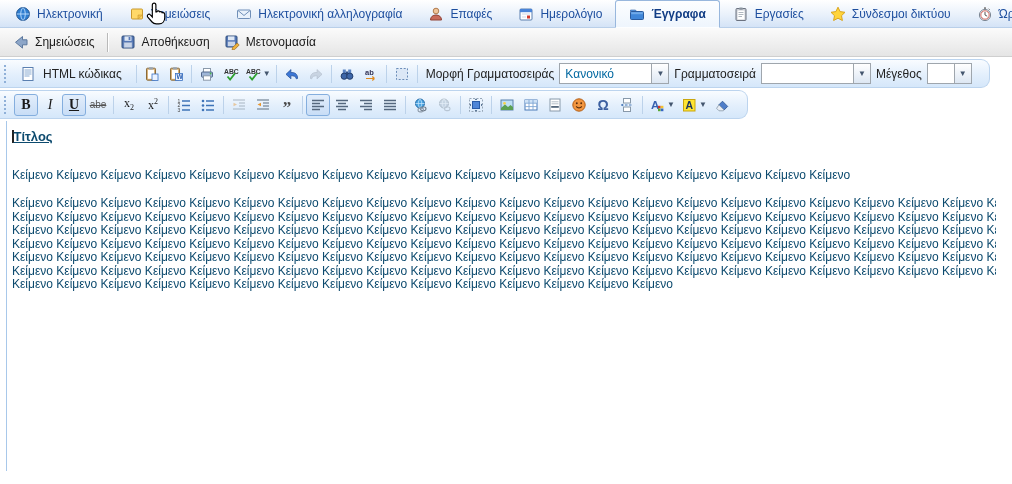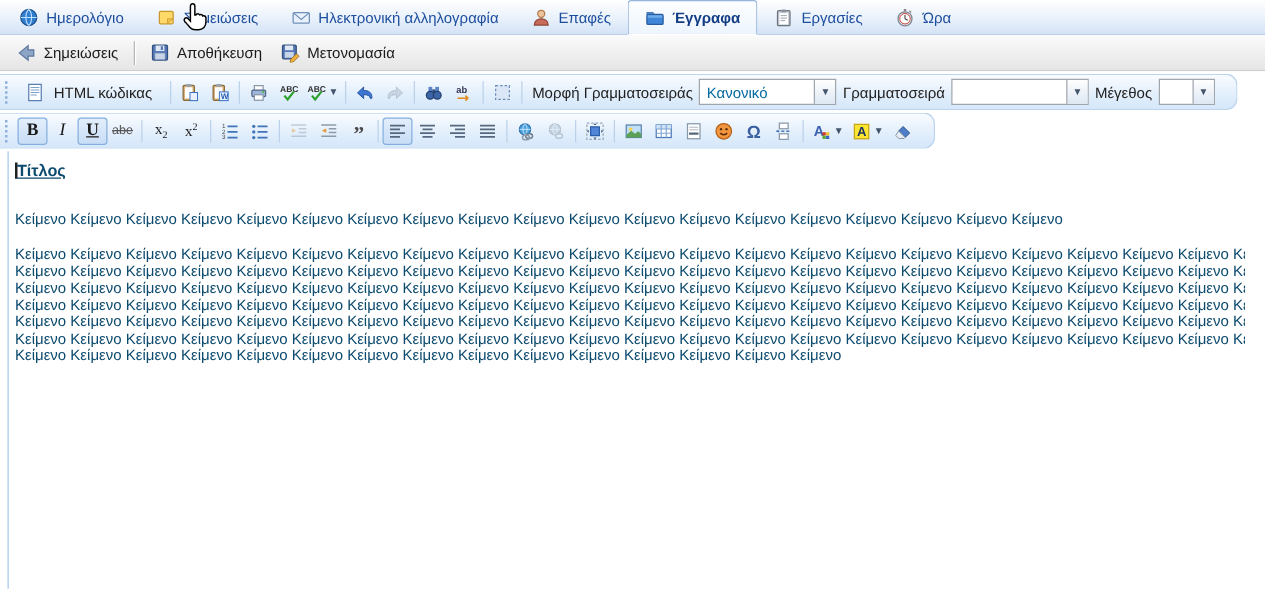--- a/index.html
+++ b/index.html
@@ -69,21 +69,21 @@
 
 <div class="page">
 
   <div class="tabbar">
 
     <div class="tab">
       <svg width="16" height="16" viewBox="0 0 16 16">
           <circle cx="8" cy="8" r="6.4" fill="#2f7ed0" stroke="#1c4f8c"></circle>
           <path d="M1.6 8h12.8M8 1.6c3 2.6 3 10.2 0 12.8M8 1.6c-3 2.6-3 10.2 0 12.8" stroke="#bfe0ff" fill="none" stroke-width=".9"></path>
         </svg>
-      <span>Ημερολόγιο</span>
+      <span>Ηλεκτρονική</span>
     </div>
 
     <div class="tab">
       <svg width="16" height="16" viewBox="0 0 16 16">
           <rect x="2.5" y="3" width="11" height="10" rx="1" fill="#ffd969" stroke="#c9992e"></rect>
           <path d="M13.5 9 9 13V9z" fill="#f3c24a" stroke="#c9992e" stroke-width=".6"></path>
         </svg>
       <span>Σημειώσεις</span>
     </div>
 
@@ -96,40 +96,55 @@
     </div>
 
     <div class="tab">
       <svg width="16" height="16" viewBox="0 0 16 16">
           <circle cx="8" cy="5" r="2.8" fill="#f0c49a" stroke="#b07b4e"></circle>
           <path d="M2.5 14c0-3.2 2.4-5 5.5-5s5.5 1.8 5.5 5z" fill="#c96a5a" stroke="#8f4236"></path>
         </svg>
       <span>Επαφές</span>
     </div>
 
+    <div class="tab">
+      <svg width="16" height="16" viewBox="0 0 16 16">
+          <rect x="2" y="3" width="12" height="11" rx="1" fill="#fff" stroke="#5b7fae"></rect>
+          <rect x="2" y="3" width="12" height="3.2" fill="#4a84d8"></rect>
+          <rect x="9" y="9.5" width="3" height="3" fill="#d23b2e"></rect>
+          <path d="M4 8h8M4 11h4" stroke="#c3cede" stroke-width=".8"></path>
+        </svg>
+      <span>Ημερολόγιο</span>
+    </div>
 
     <div class="tab active">
       <svg width="16" height="16" viewBox="0 0 16 16">
           <path d="M1.5 5.5V4h5l1 1.5z" fill="#5ea0e8" stroke="#2a5b9d" stroke-width=".6"></path>
           <rect x="1.5" y="5.5" width="13" height="8" rx="1" fill="#3f86d8" stroke="#2a5b9d"></rect>
           <rect x="2.2" y="6.2" width="11.6" height="2" fill="#6faae9"></rect>
         </svg>
       <span>Έγγραφα</span>
     </div>
 
     <div class="tab">
       <svg width="16" height="16" viewBox="0 0 16 16">
           <rect x="3" y="2.5" width="10" height="12" rx="1" fill="#c9cdd4" stroke="#6b7280"></rect>
           <rect x="4.5" y="4.5" width="7" height="9" fill="#fff"></rect>
           <path d="M5.5 6.5h5M5.5 8.5h5M5.5 10.5h3.5" stroke="#9aa4b0" stroke-width=".8"></path>
           <rect x="6" y="1.5" width="4" height="2.2" rx="1" fill="#8a939e"></rect>
         </svg>
       <span>Εργασίες</span>
     </div>
 
+    <div class="tab">
+      <svg width="16" height="16" viewBox="0 0 16 16">
+          <path d="M8 1.2 10.1 5.6 15 6.3 11.5 9.7 12.4 14.5 8 12.2 3.6 14.5 4.5 9.7 1 6.3 5.9 5.6Z" fill="#ffd43a" stroke="#d9a520"></path>
+        </svg>
+      <span>Σύνδεσμοι δικτύου</span>
+    </div>
 
     <div class="tab">
       <svg width="16" height="16" viewBox="0 0 16 16">
           <rect x="7" y="1.2" width="2" height="2" fill="#888"></rect>
           <path d="M11.5 2.6l1.4 1.4" stroke="#888"></path>
           <circle cx="8" cy="9" r="5.6" fill="#f4f6f8" stroke="#7c8794"></circle>
           <circle cx="8" cy="9" r="4.2" fill="#fff" stroke="#c23b30" stroke-width=".8"></circle>
           <path d="M8 9V6M8 9l2.2 1.2" stroke="#444" stroke-width=".9"></path>
         </svg>
       <span>Ώρα</span>

